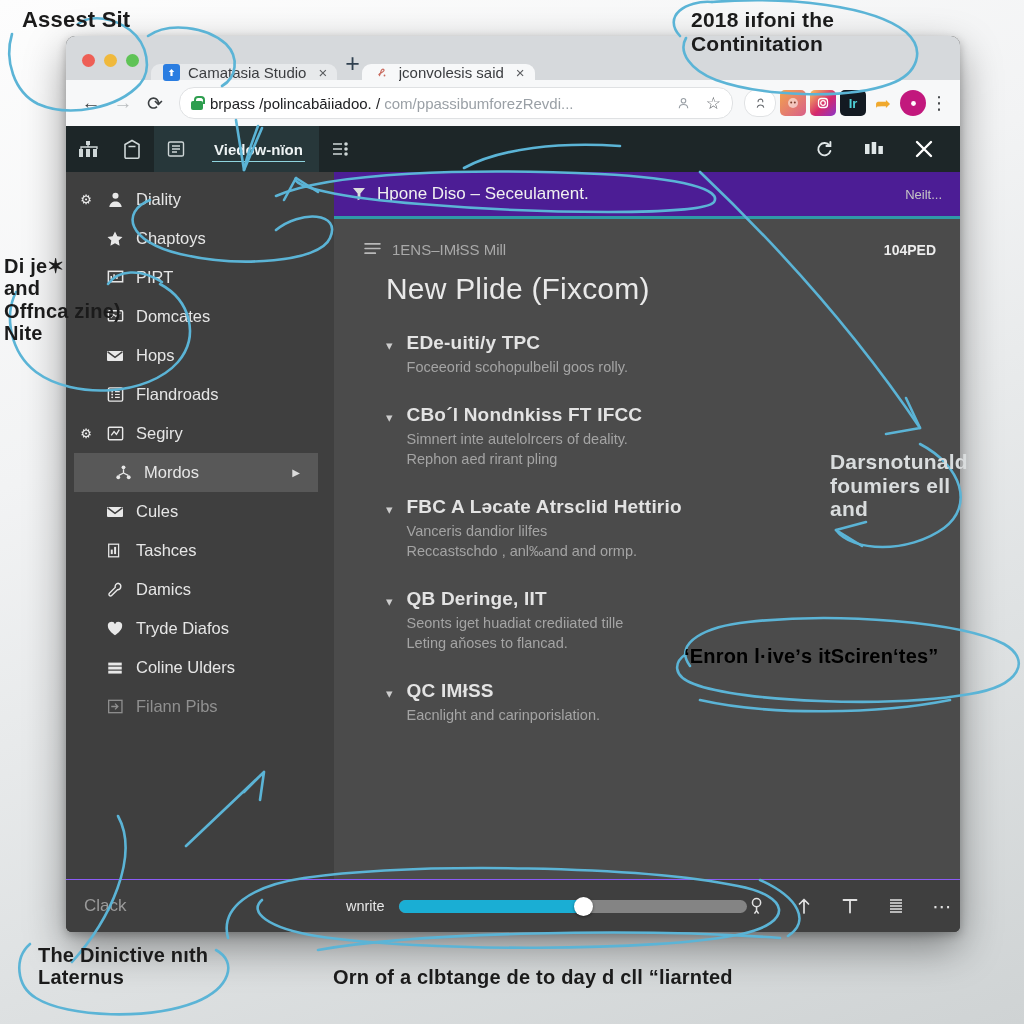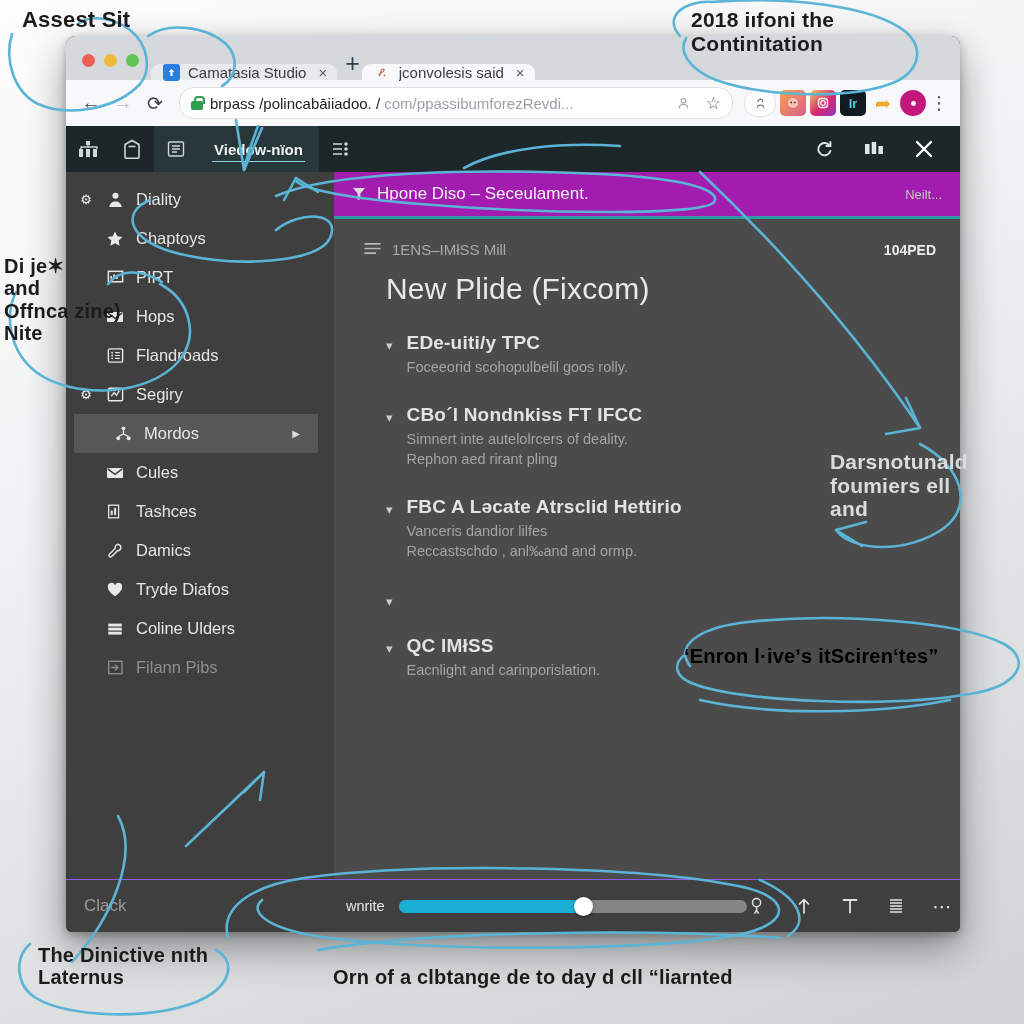--- a/index.html
+++ b/index.html
@@ -79,21 +79,21 @@
   .srow .gear{width:24px;text-align:center;color:#f0f0f0;font-size:13px;flex:0 0 auto;}
   .srow .sicon{width:34px;display:flex;align-items:center;justify-content:center;color:#e8e8e8;flex:0 0 auto;}
   .srow .slabel{padding-left:4px;white-space:nowrap;}
   .srow.selected{background:#585858;border-radius:0;margin:0 16px 0 8px;}
   .srow.muted{color:#909090;}
   .srow.muted .sicon{color:#8e8e8e;}
   .srow .caret{position:absolute;right:18px;font-size:10px;color:#dcdcdc;}
 
   
   .content{flex:1;background:#4b4b4b;display:flex;flex-direction:column;min-width:0;}
-  .cbar{height:44px;background:#a21caf;display:flex;align-items:center;padding:0 18px;color:#f0f0f0;
+  .cbar{height:44px;background:#4c1d95;display:flex;align-items:center;padding:0 18px;color:#f0f0f0;
         border-bottom:3px solid #2f9aa8;flex:0 0 auto;}
   .cbar .ctitle{font-size:17px;flex:1;white-space:nowrap;overflow:hidden;}
   .cbar .cright{font-size:13px;color:#c6c6c6;}
   .cbody{flex:1;padding:22px 24px 0 30px;overflow:hidden;}
   .crow1{display:flex;align-items:center;gap:11px;color:#a9a9a9;font-size:15px;}
   .crow1 .pages{margin-left:auto;color:#ececec;font-weight:bold;font-size:14px;}
   .doctitle{font-size:30px;color:#e9e9e9;margin:14px 0 26px 22px;letter-spacing:.2px;}
 
   .item{display:flex;gap:14px;margin:0 0 26px 22px;}
   .item .chev{color:#cdcdcd;font-size:13px;padding-top:6px;flex:0 0 auto;}
@@ -286,20 +286,30 @@
           <span class="gear"></span>
           <span class="sicon">
             <svg width="19" height="19" viewBox="0 0 20 20">
                 <rect x="2.5" y="3.5" width="15" height="11" stroke="#e8e8e8" stroke-width="1.6" fill="none"></rect>
                 <path d="M5.5 11.5v-3M8.5 11.5V6.5M11.5 11.5V9" stroke="#e8e8e8" stroke-width="1.6"></path>
               </svg>
           </span>
           <span class="slabel">PIRT</span>
         </div>
 
+        <div class="srow">
+          <span class="gear"></span>
+          <span class="sicon">
+            <svg width="19" height="19" viewBox="0 0 20 20">
+                <rect x="2.5" y="4" width="15" height="10.5" rx="1.2" stroke="#e8e8e8" stroke-width="1.5" fill="none"></rect>
+                <path d="M5 11.5 8 8l2.5 2L15 6" stroke="#e8e8e8" stroke-width="1.4" fill="none"></path>
+              </svg>
+          </span>
+          <span class="slabel">Domcates</span>
+        </div>
 
         <div class="srow">
           <span class="gear"></span>
           <span class="sicon">
             <svg width="20" height="20" viewBox="0 0 20 20">
                 <rect x="2" y="5" width="16" height="10" rx="1" fill="#e8e8e8"></rect>
                 <path d="M2.7 5.8 10 11.3l7.3-5.5" stroke="#3f3f3f" stroke-width="1.5" fill="none"></path>
               </svg>
           </span>
           <span class="slabel">Hops</span>
@@ -457,20 +467,25 @@
             <span class="chev">▾</span>
             <div>
               <h3>FBC A Ləcate Atrsclid Hettirio</h3>
               <p>Vanceris dandior lilfes</p>
               <p>Reccastschdo , anl‰and and ormp.</p>
             </div>
           </div>
 
           <div class="item">
             <span class="chev">▾</span>
+            <div>
+              <h3>QB Deringe, IIT</h3>
+              <p>Seonts iget huadiat crediiated tille</p>
+              <p>Leting aňoses to flancad.</p>
+            </div>
           </div>
 
           <div class="item">
             <span class="chev">▾</span>
             <div>
               <h3>QC IMłSS</h3>
               <p>Eacnlight and carinporislation.</p>
             </div>
           </div>
         </div>

